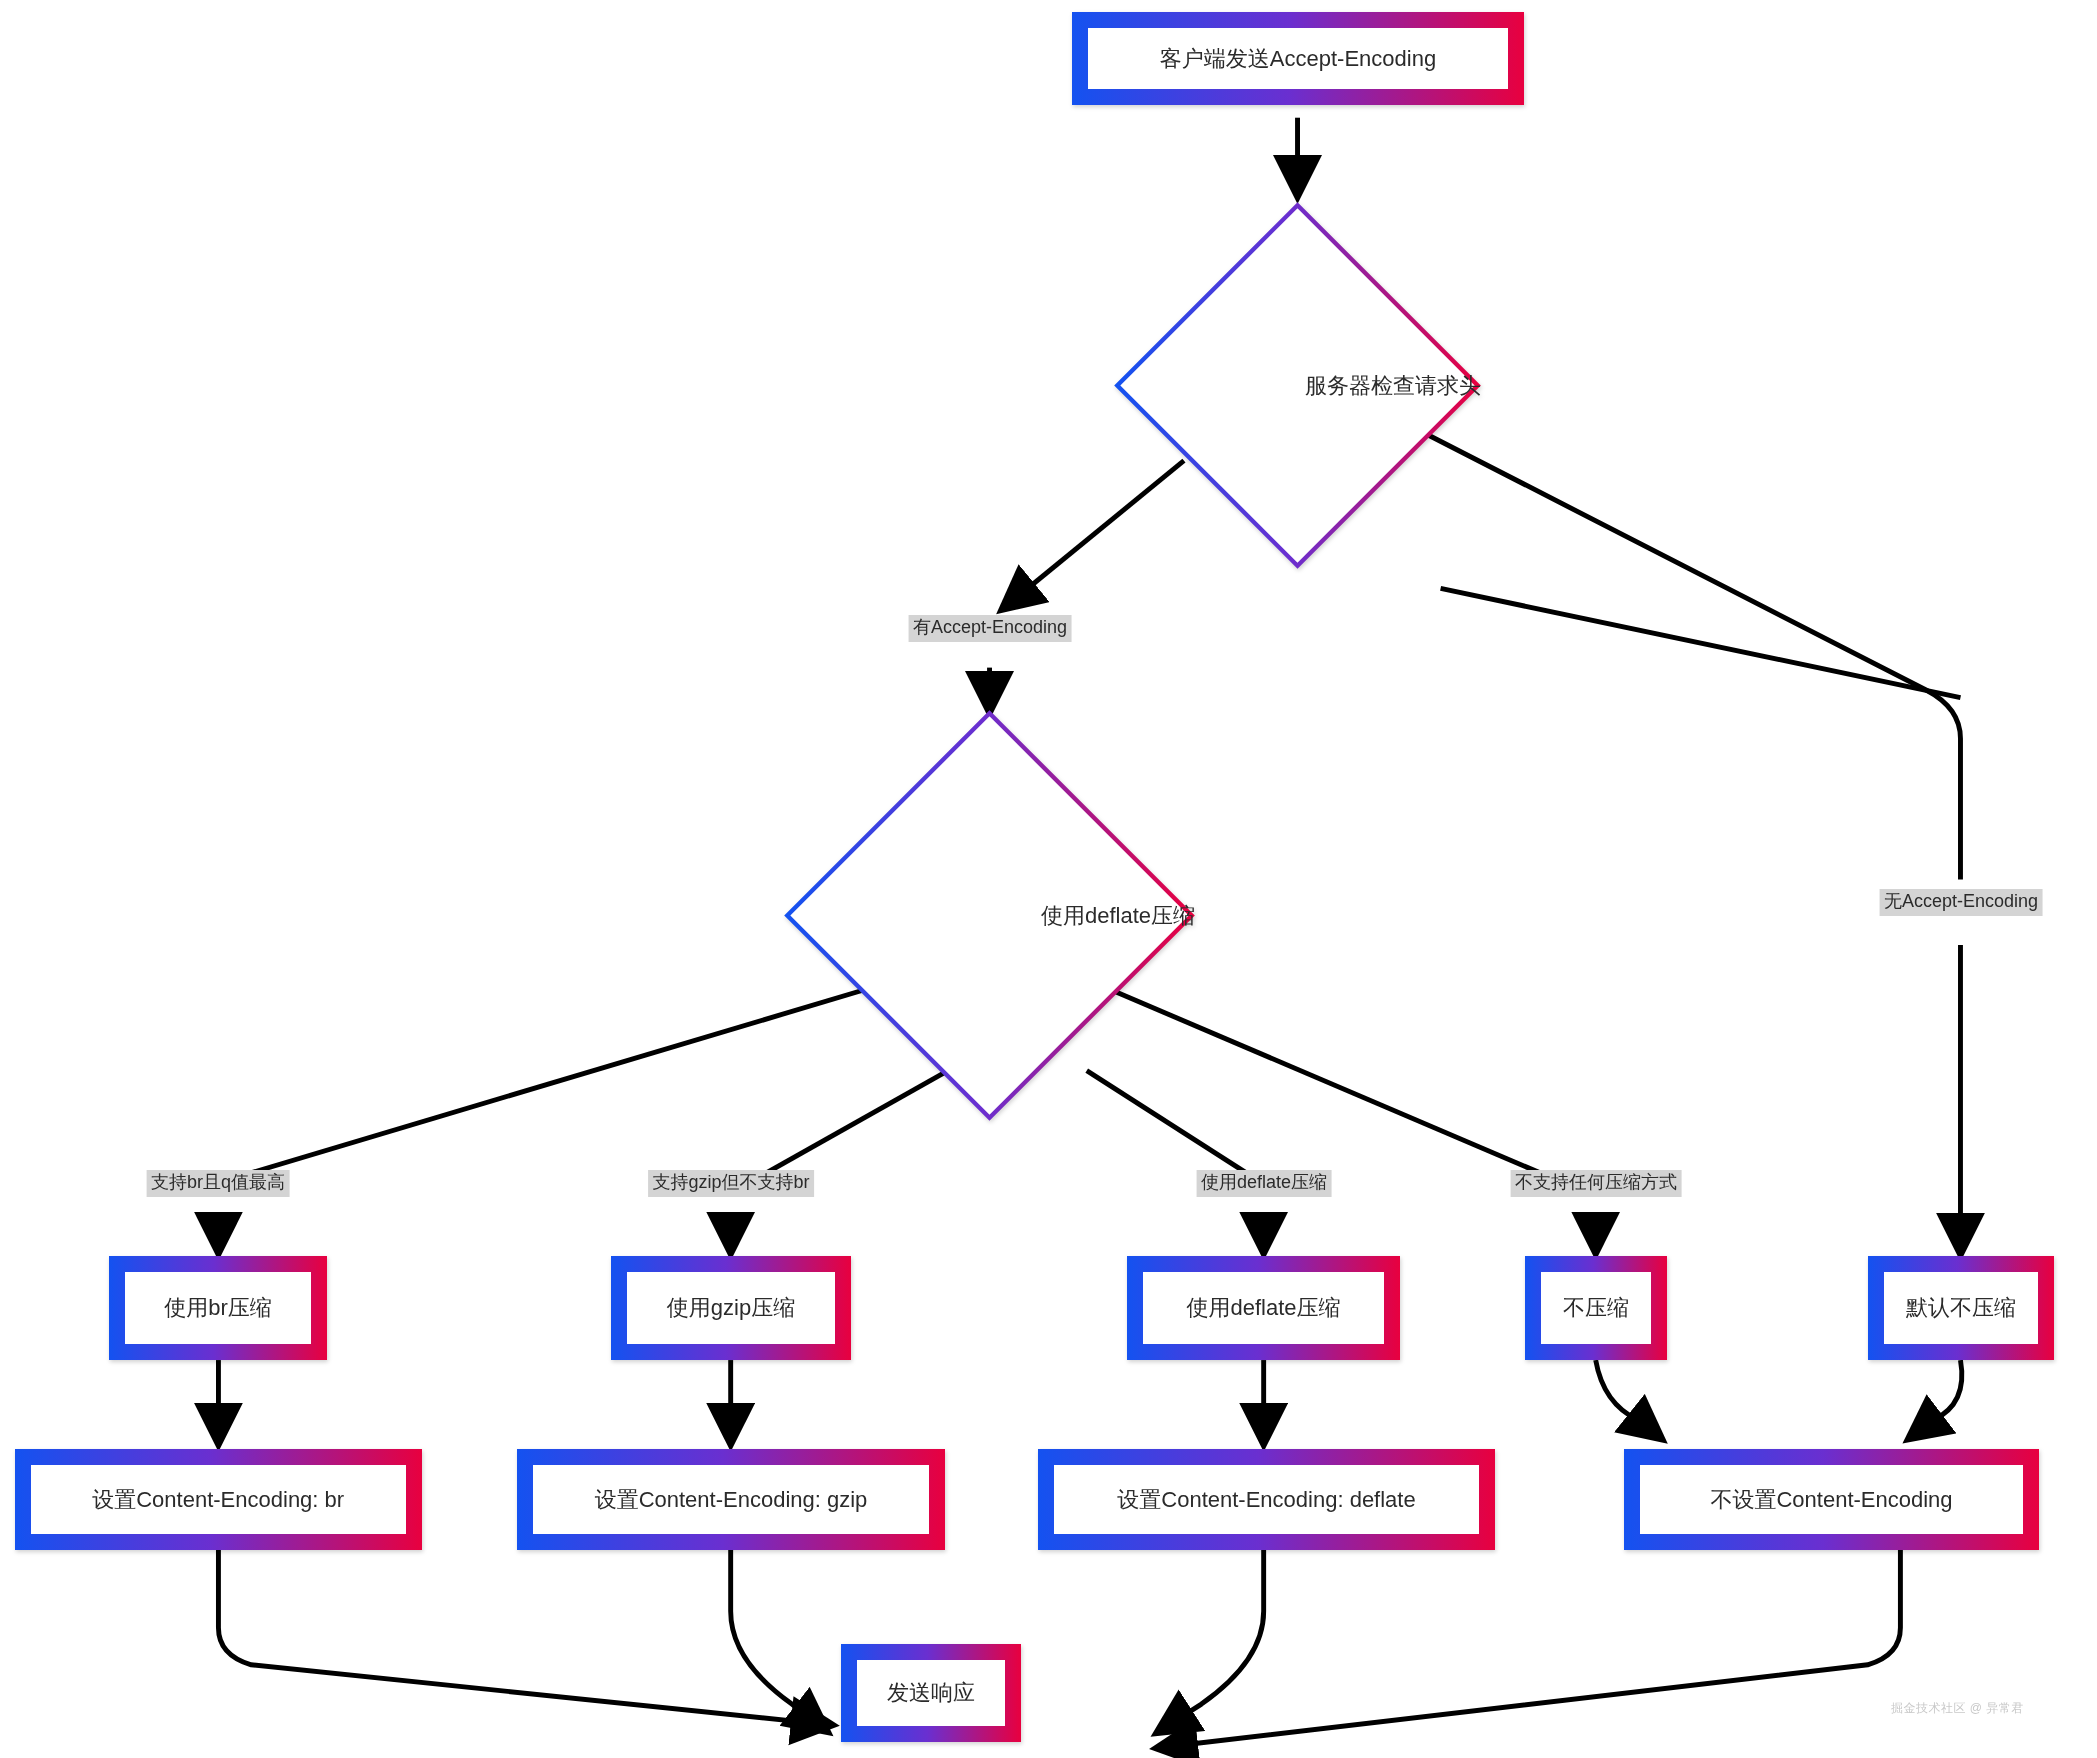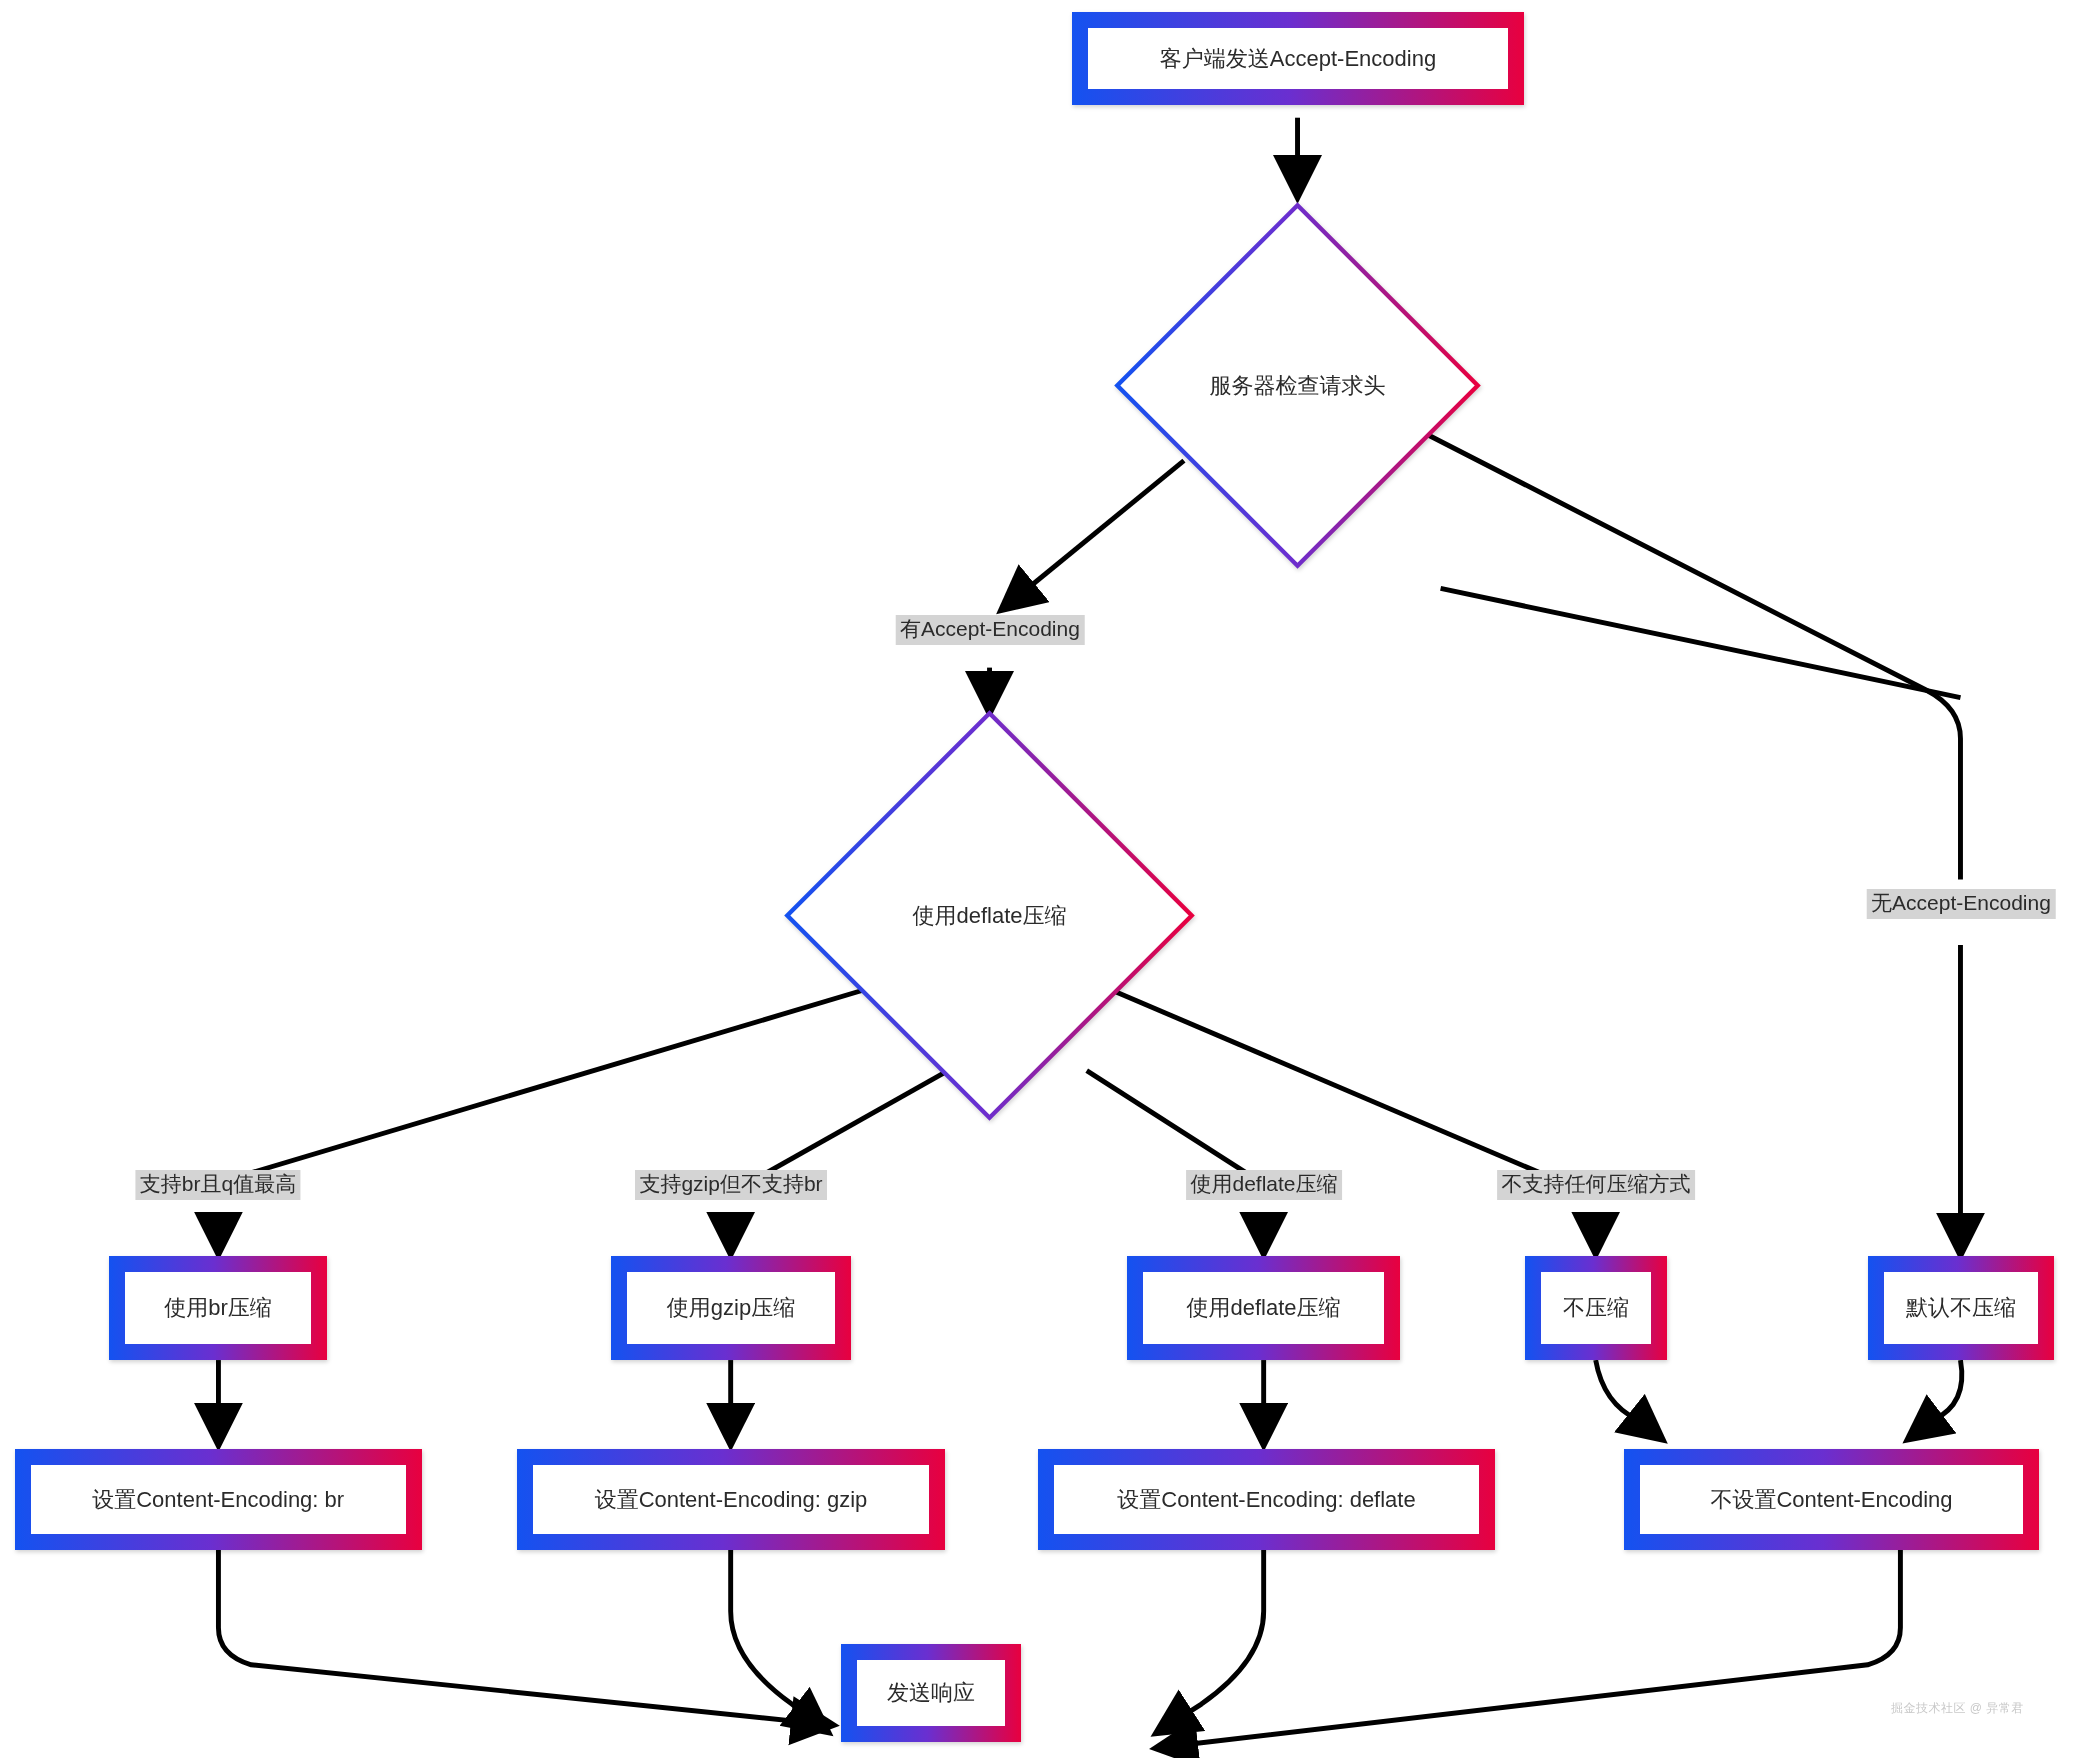--- a/index.html
+++ b/index.html
@@ -31,30 +31,30 @@
   }
 
   
   .diamond{
     position:absolute;
     filter:drop-shadow(1.6px 2.2px 2.2px rgba(0,0,0,.18));
   }
   .diamond svg{display:block;position:absolute;left:0;top:0;}
   .diamond .dlabel{
     position:absolute;left:0;top:0;width:100%;height:100%;
-    display:flex;align-items:center;justify-content:center;
+    display:flex;align-items:center;justify-content:flex-end;
     color:#2b2b2b;font-size:22px;white-space:nowrap;
   }
 
   
   .elabel{
     position:absolute;
     background:#d4d4d4;
     color:#2b2b2b;
-    font-size:21px;
+    font-size:18px;
     line-height:1.05;
     padding:3.3px 4.4px 4.4px 4.4px;
     white-space:nowrap;
     transform:translateX(-50%);
   }
 
   .wm{
     position:absolute;
     color:#c9c9c9;
     font-size:12px;

